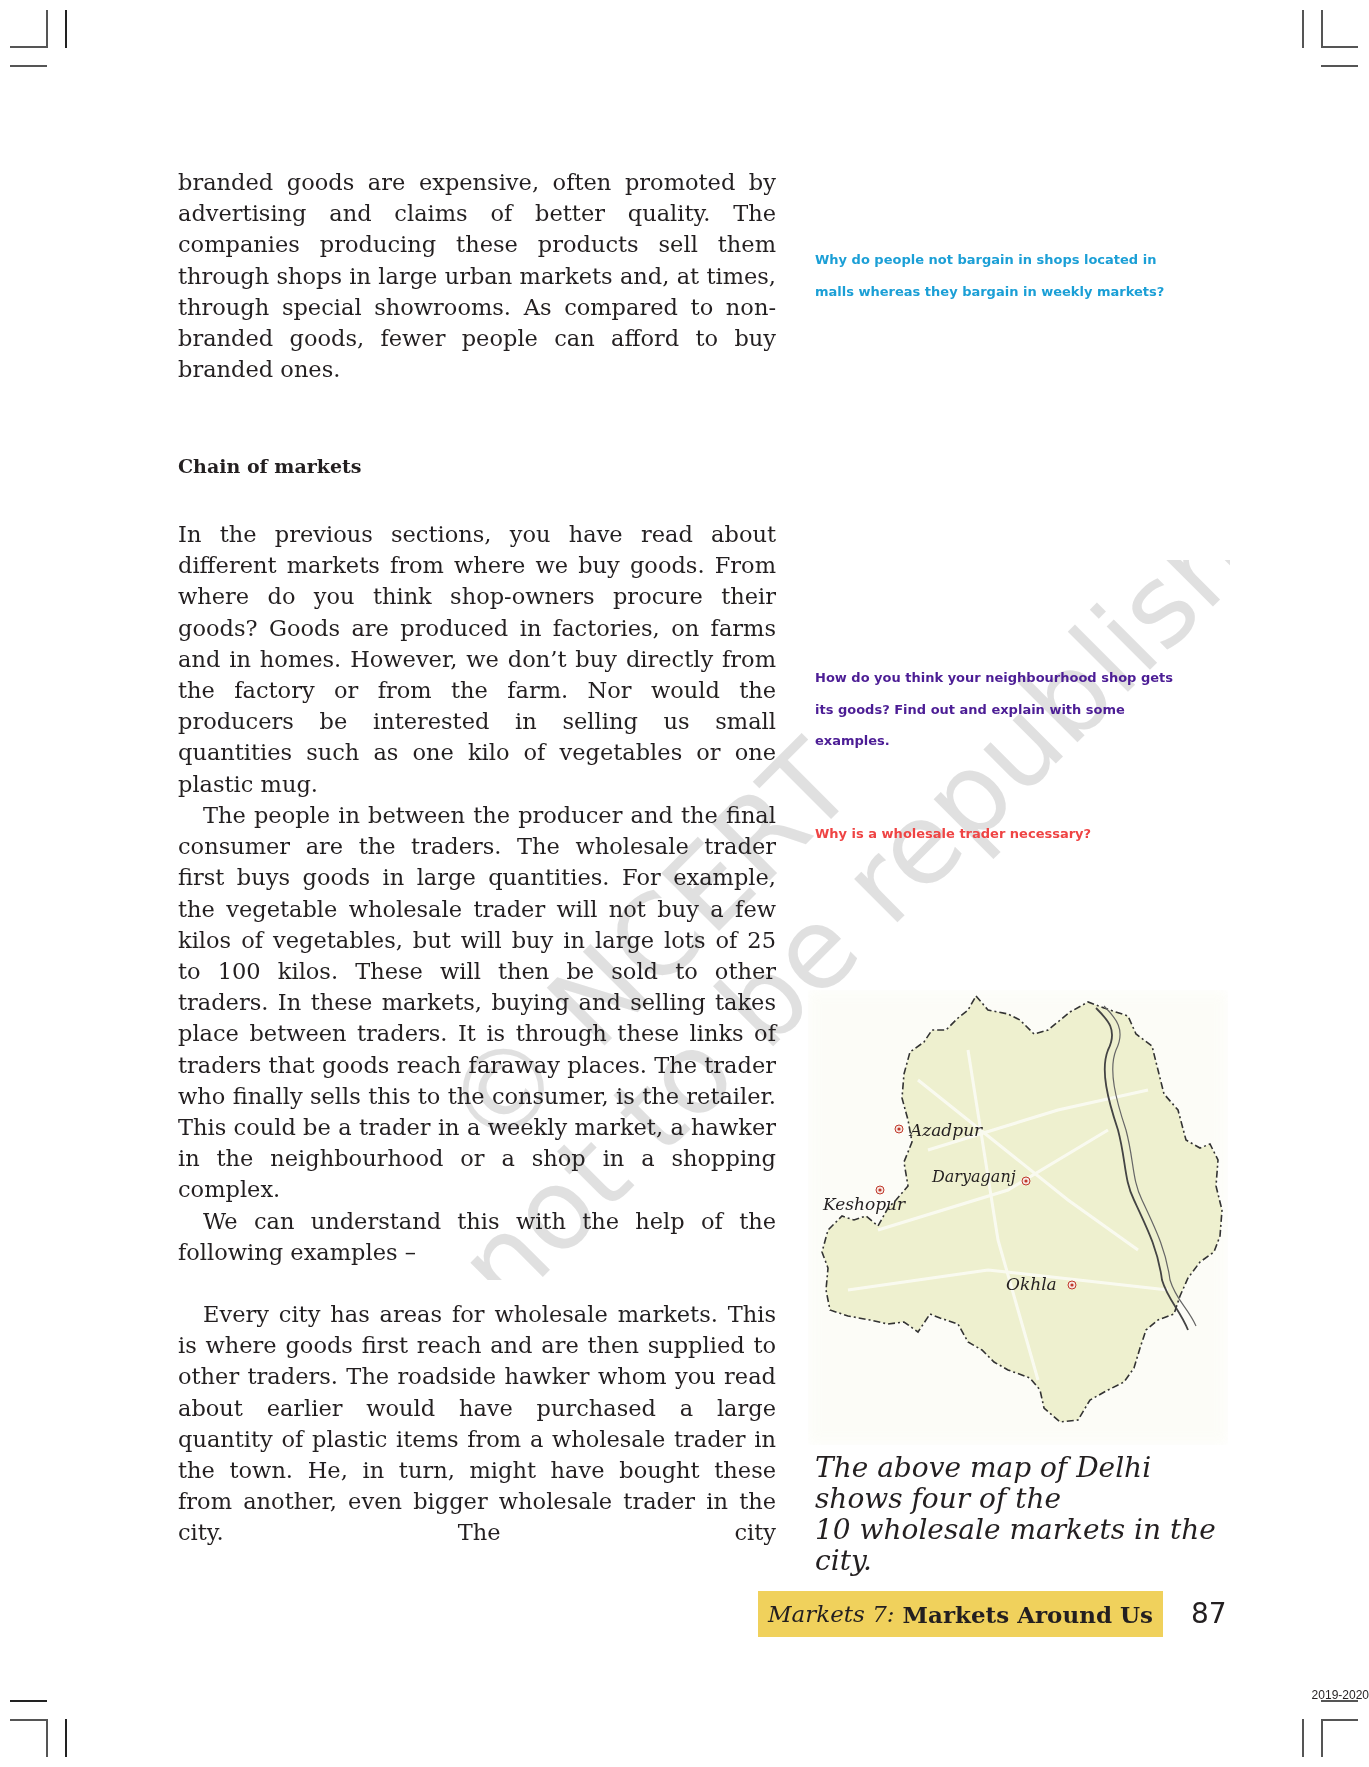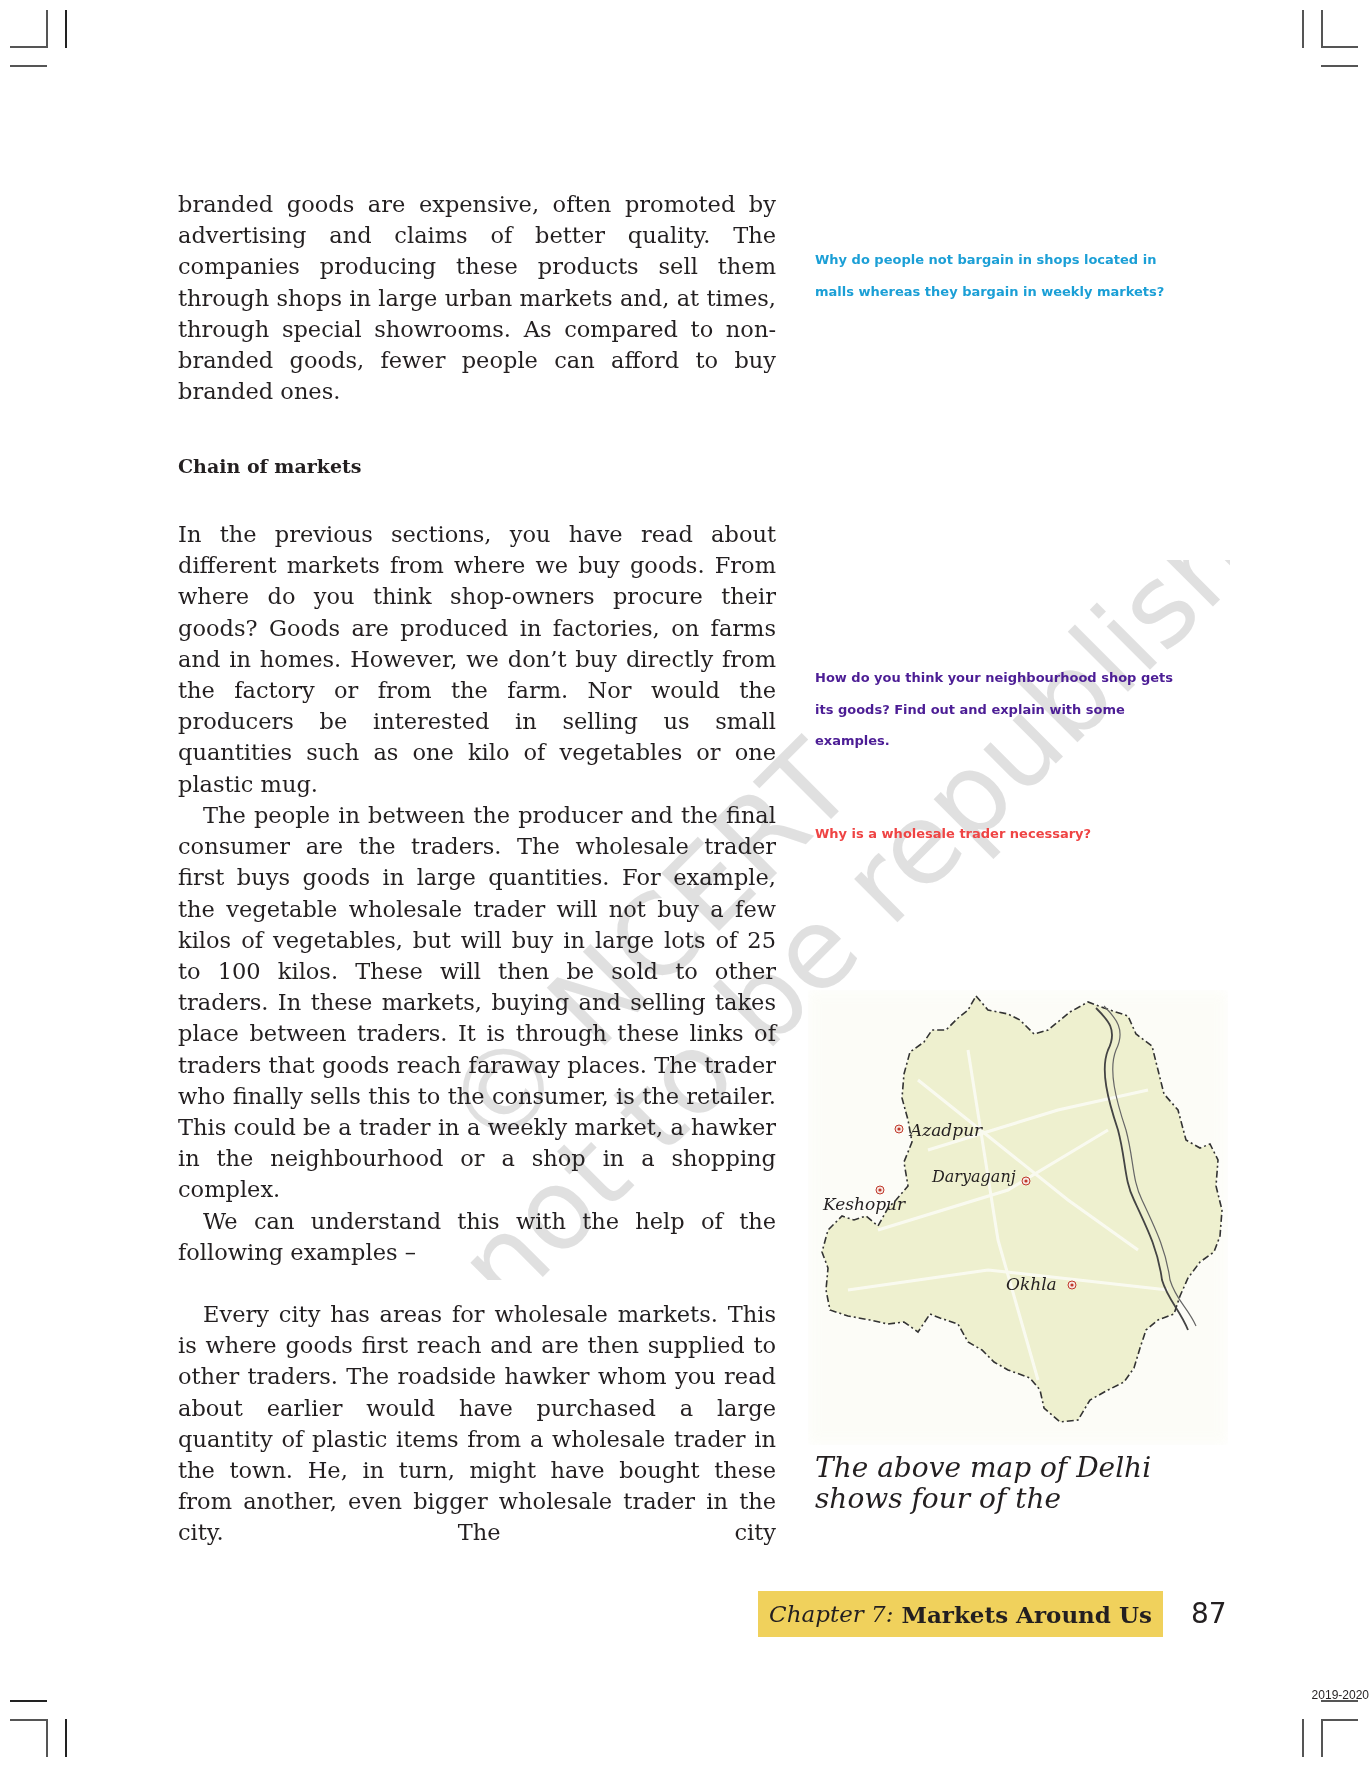--- a/index.html
+++ b/index.html
@@ -46,21 +46,21 @@
 <div class="crop" style="left:1321px;top:1719px;width:37px;height:2px;"></div>
 <div class="crop" style="left:1321px;top:1700px;width:37px;height:2px;"></div>
 
 <svg class="watermark" viewBox="0 0 900 720">
   <g transform="translate(120,640) rotate(-45)" fill="#c8c8c8" opacity="0.55" font-family="DejaVu Sans, Liberation Sans, sans-serif" font-size="112">
     <text x="60" y="0">© NCERT</text>
     <text x="-40" y="120">not to be republished</text>
   </g>
 </svg>
 
-<div class="col" style="top:189px;">
+<div class="col" style="top:167px;">
   <p>branded goods are expensive, often promoted by advertising and claims of better quality. The companies producing these products sell them through shops in large urban markets and, at times, through special showrooms. As compared to non-branded goods, fewer people can afford to buy branded ones.</p>
 </div>
 
 <div class="heading">Chain of markets</div>
 
 <div class="col" style="top:519px;">
   <p>In the previous sections, you have read about different markets from where we buy goods. From where do you think shop-owners procure their goods? Goods are produced in factories, on farms and in homes. However, we don’t buy directly from the factory or from the farm. Nor would the producers be interested in selling us small quantities such as one kilo of vegetables or one plastic mug.</p>
 </div>
 <div class="col" style="top:800px;">
   <p class="indent">The people in between the producer and the final consumer are the traders. The wholesale trader first buys goods in large quantities. For example, the vegetable wholesale trader will not buy a few kilos of vegetables, but will buy in large lots of 25 to 100 kilos. These will then be sold to other traders. In these markets, buying and selling takes place between traders. It is through these links of traders that goods reach faraway places. The trader who finally sells this to the consumer, is the retailer. This could be a trader in a weekly market, a hawker in the neighbourhood or a shop in a shopping complex.</p>
@@ -102,20 +102,21 @@
   <circle cx="218" cy="191" r="4" fill="#f6e6e2" stroke="#c0392b" stroke-width="1"></circle>
   <circle cx="218" cy="191" r="1.6" fill="#c0392b"></circle>
   <text x="124" y="192" font-style="italic" font-size="16" fill="#231f20" font-family="DejaVu Serif, Liberation Serif, serif">Daryaganj</text>
   <circle cx="264" cy="295" r="4" fill="#f6e6e2" stroke="#c0392b" stroke-width="1"></circle>
   <circle cx="264" cy="295" r="1.6" fill="#c0392b"></circle>
   <text x="198" y="300" font-style="italic" font-size="17" fill="#231f20" font-family="DejaVu Serif, Liberation Serif, serif">Okhla</text>
 </svg>
 
 <div class="caption">
   <div>The above map of Delhi shows four of the</div>
+  <div>10 wholesale markets in the city.</div>
 </div>
 
 <div class="footer-bar" style="background:#f0d15c">
-  <span class="ch">Chapter 7:</span>
+  <span class="ch">Markets 7:</span>
   <span class="title">Markets Around Us</span>
 </div>
 <div class="page-num">87</div>
 <div class="year">2019-2020</div>
 
 </body></html>

